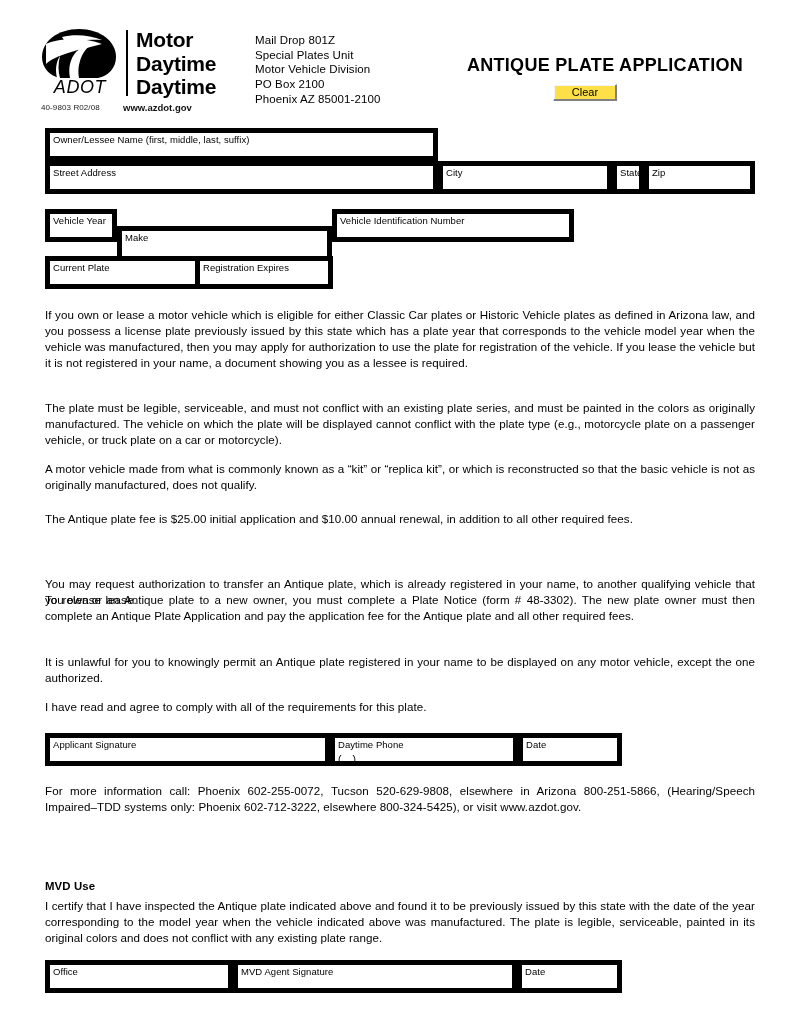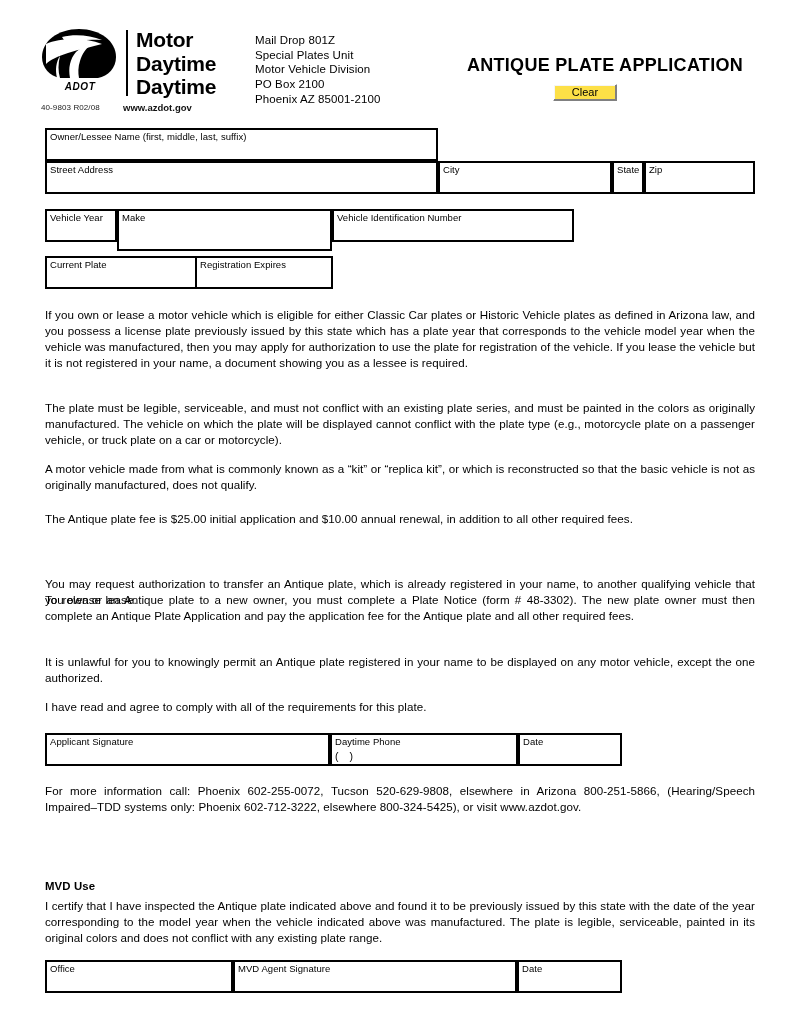--- a/index.html
+++ b/index.html
@@ -42,22 +42,22 @@
     top: 0px;
     width: 78px;
     height: 72px;
   }
   .adot-word {
     position: absolute;
     left: 2px;
     top: 51px;
     width: 76px;
     text-align: center;
-    font-size: 10px;
-    font-weight: bold;
+    font-size: 18px;
+    font-weight: normal;
     font-style: italic;
     letter-spacing: 0.6px;
     line-height: 16px;
   }
   .logo-divider {
     position: absolute;
     left: 86px;
     top: 2px;
     width: 2px;
     height: 66px;
@@ -123,21 +123,21 @@
     color: #000;
     text-align: center;
     line-height: 15px;
     cursor: pointer;
     padding: 0;
   }
 
   
   .fbox {
     position: absolute;
-    border: 2px solid #000000;
+    border: 5px solid #000000;
     box-sizing: border-box;
     background: #fff;
   }
   .flabel {
     position: absolute;
     left: 3px;
     top: 1px;
     font-size: 9.5px;
     line-height: 12px;
     letter-spacing: 0.05px;
@@ -226,21 +226,21 @@
   <div class="fbox" style="left:612px; top:161px; width:32px; height:33px;">
     <span class="flabel">State</span>
   </div>
   <div class="fbox" style="left:644px; top:161px; width:111px; height:33px;">
     <span class="flabel">Zip</span>
   </div>
 
   <div class="fbox" style="left:45px; top:209px; width:72px; height:33px;">
     <span class="flabel">Vehicle Year</span>
   </div>
-  <div class="fbox" style="left:117px; top:209px; width:215px; height:42px;">
+  <div class="fbox" style="left:117px; top:226px; width:215px; height:42px;">
     <span class="flabel">Make</span>
   </div>
   <div class="fbox" style="left:332px; top:209px; width:242px; height:33px;">
     <span class="flabel">Vehicle Identification Number</span>
   </div>
 
   <div class="fbox" style="left:45px; top:256px; width:170px; height:33px;">
     <span class="flabel">Current Plate</span>
   </div>
   <div class="fbox" style="left:195px; top:256px; width:138px; height:33px;">

